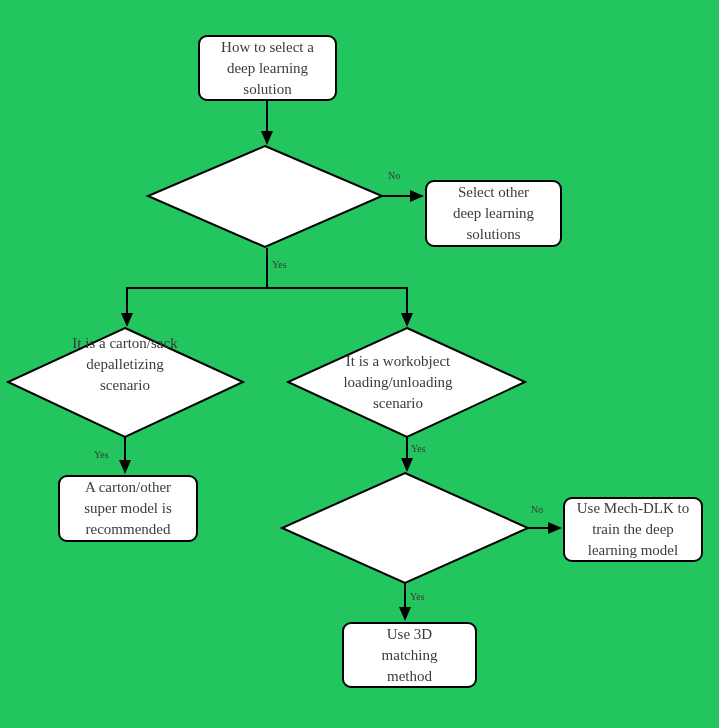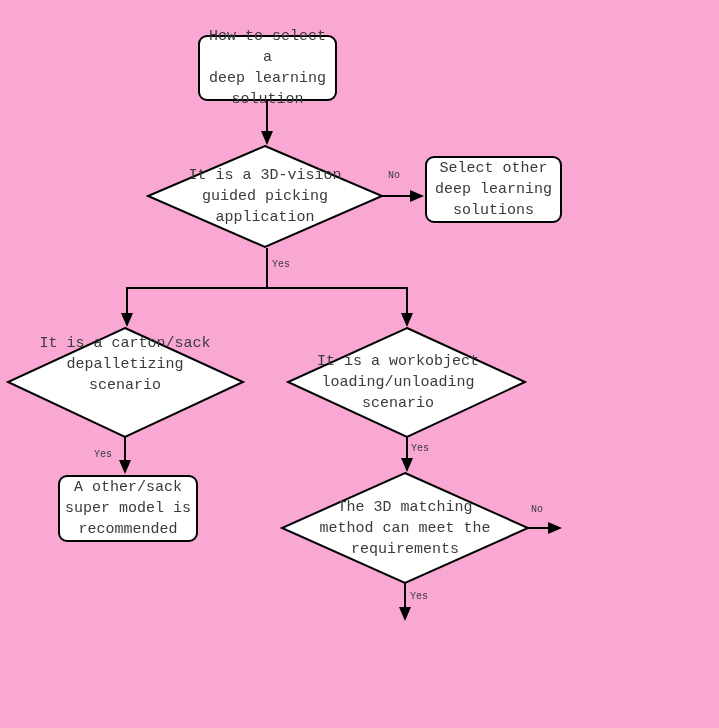--- a/index.html
+++ b/index.html
@@ -4,22 +4,22 @@
 <style>
   html, body {
     margin: 0;
     padding: 0;
     background: #ffffff;
   }
   #canvas {
     position: relative;
     width: 719px;
     height: 728px;
-    background: #f9a8d4;
-    font-family: Liberation Mono, monospace;
+    background: #22c55e;
+    font-family: Liberation Serif, serif;
     overflow: hidden;
   }
   #wires {
     position: absolute;
     left: 0;
     top: 0;
     width: 719px;
     height: 728px;
   }
   .node-box {
@@ -82,45 +82,45 @@
     <polygon points="265,146 382,196 265,247 148,196" fill="#ffffff" stroke="#000000" stroke-width="2"></polygon>
     <polygon points="125,328 243,382 125,437 8,382" fill="#ffffff" stroke="#000000" stroke-width="2"></polygon>
     <polygon points="407,328 525,382 407,437 288,382" fill="#ffffff" stroke="#000000" stroke-width="2"></polygon>
     <polygon points="405,473 528,528 405,583 282,528" fill="#ffffff" stroke="#000000" stroke-width="2"></polygon>
   </svg>
 
   <div class="node-box" style="left:198px; top:35px; width:139px; height:66px;">How to select a
 deep learning
 solution</div>
 
-  <div class="node-box" style="left:425px; top:156px; width:137px; height:67px;">Select other
+  <div class="node-box" style="left:425px; top:180px; width:137px; height:67px;">Select other
 deep learning
 solutions</div>
 
-  <div class="node-box" style="left:58px; top:475px; width:140px; height:67px;">A other/sack
+  <div class="node-box" style="left:58px; top:475px; width:140px; height:67px;">A carton/other
 super model is
 recommended</div>
 
+  <div class="node-box" style="left:563px; top:497px; width:140px; height:65px;">Use Mech-DLK to
+train the deep
+learning model</div>
 
+  <div class="node-box" style="left:342px; top:622px; width:135px; height:66px;">Use 3D
+matching
+method</div>
 
-  <div class="diamond-label" style="left:165px; top:164px; width:200px; height:65px;">It is a 3D-vision
-guided picking
-application</div>
 
   <div class="diamond-label" style="left:25px; top:332px; width:200px; height:65px;">It is a carton/sack
 depalletizing
 scenario</div>
 
   <div class="diamond-label" style="left:298px; top:350px; width:200px; height:65px;">It is a workobject
 loading/unloading
 scenario</div>
 
-  <div class="diamond-label" style="left:300px; top:496px; width:210px; height:65px;">The 3D matching
-method can meet the
-requirements</div>
 
   <div class="edge-label" style="left:388px; top:167px;">No</div>
   <div class="edge-label" style="left:272px; top:256px;">Yes</div>
   <div class="edge-label" style="left:94px; top:446px;">Yes</div>
   <div class="edge-label" style="left:411px; top:440px;">Yes</div>
   <div class="edge-label" style="left:531px; top:501px;">No</div>
   <div class="edge-label" style="left:410px; top:588px;">Yes</div>
 
 </div>
 

